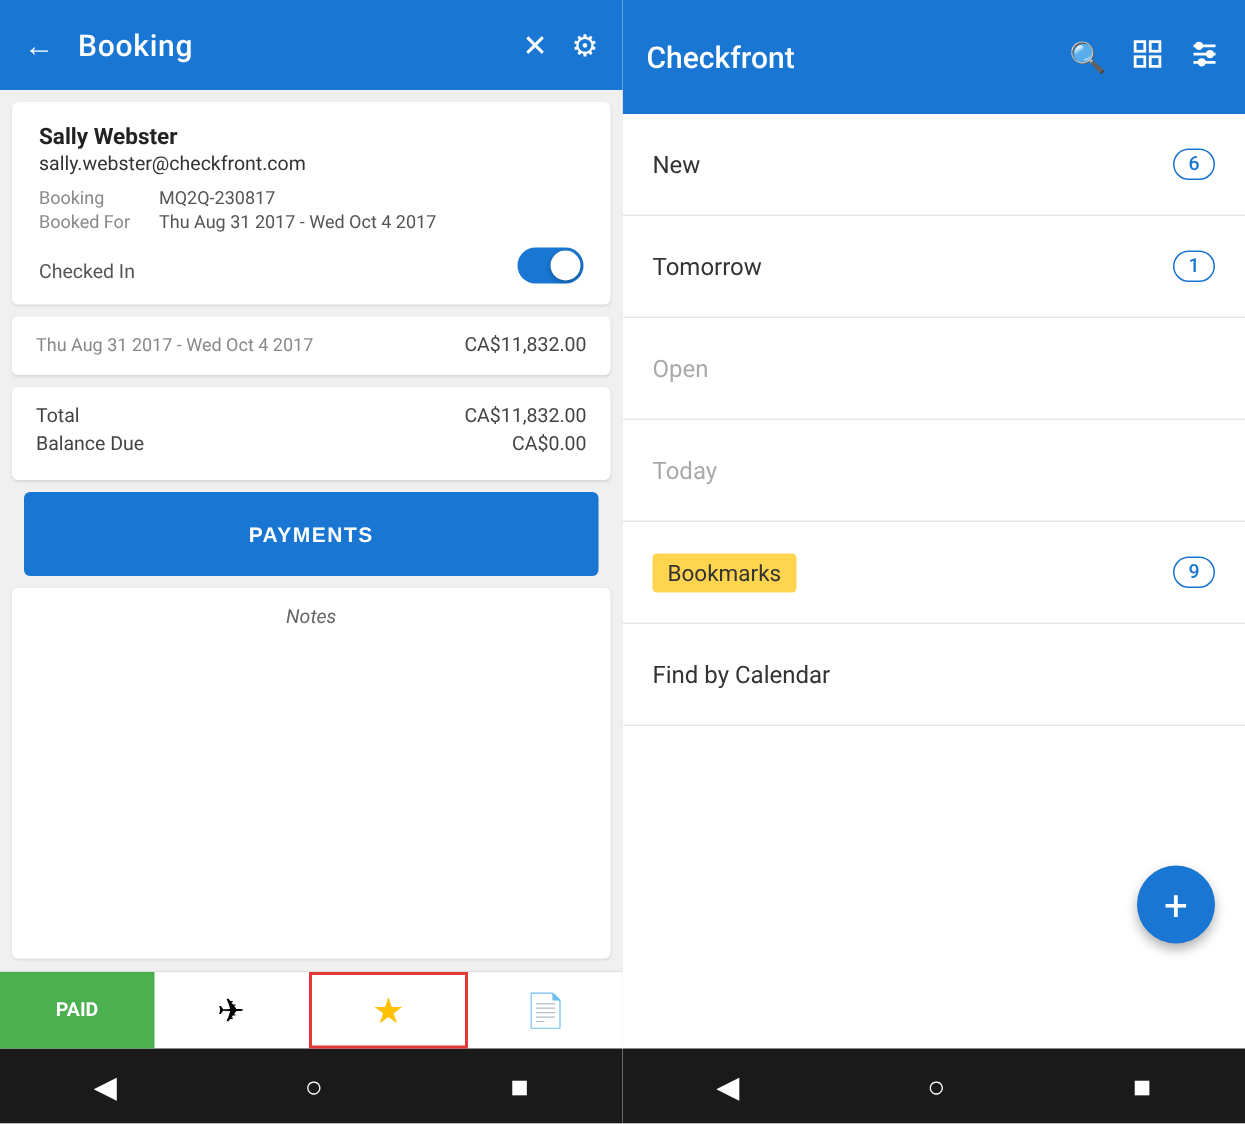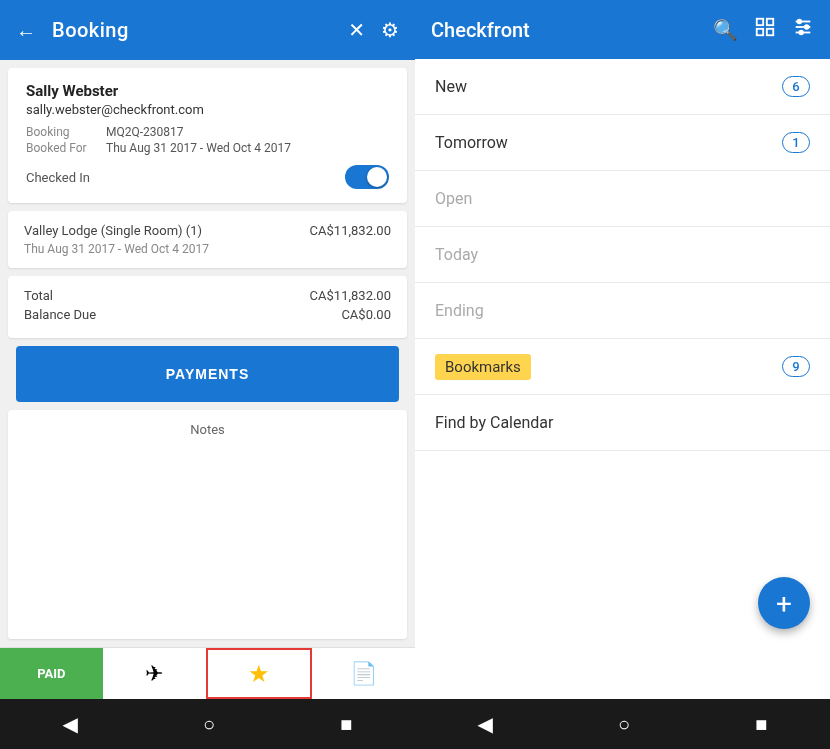--- a/index.html
+++ b/index.html
@@ -94,21 +94,21 @@
     }
 
     .card .booking-row .label {
       width: 80px;
       color: #888;
     }
 
     .card .toggle-row {
       display: flex;
       justify-content: space-between;
-      align-items: center;
+      align-items: flex-end;
       margin-top: 10px;
     }
 
     .card .toggle-label {
       font-size: 13px;
       color: #555;
     }
 
     .toggle {
       width: 44px;
@@ -177,20 +177,21 @@
       background: white;
       border-radius: 4px;
       padding: 12px 8px;
       box-shadow: 0 1px 2px rgba(0,0,0,0.1);
       text-align: center;
       font-size: 13px;
       color: #666;
       flex: 1;
       position: relative;
       overflow: hidden;
+      font-style: italic;
     }
 
     .notes-card::after {
       content: '';
       position: absolute;
       bottom: 0;
       left: 0;
       right: 0;
       height: 40px;
       background: linear-gradient(transparent, white);
@@ -266,21 +267,21 @@
     .right-panel {
       width: 415px;
       height: 749px;
       display: flex;
       flex-direction: column;
       background: white;
     }
 
     .right-header {
       background: #1976d2;
-      height: 59px;
+      height: 76px;
       display: flex;
       align-items: center;
       padding: 0 16px;
       color: white;
       flex-shrink: 0;
     }
 
     .right-header .header-title {
       flex: 1;
       font-size: 20px;
@@ -301,21 +302,21 @@
     .menu-list {
       flex: 1;
       overflow: hidden;
     }
 
     .menu-item {
       display: flex;
       align-items: center;
       justify-content: space-between;
       padding: 0 20px;
-      height: 56px;
+      height: 68px;
       border-bottom: 1px solid #e8e8e8;
       cursor: pointer;
     }
 
     .menu-item .menu-label {
       font-size: 16px;
       color: #333;
     }
 
     .menu-item .menu-label.dimmed {
@@ -415,21 +416,20 @@
         <span>Thu Aug 31 2017 - Wed Oct 4 2017</span>
       </div>
       <div class="toggle-row">
         <span class="toggle-label">Checked In</span>
         <div class="toggle"></div>
       </div>
     </div>
 
     <div class="item-card">
       <div>
-        <div class="item-name">Valley Lodge (Single Room) (1)</div>
         <div class="item-date">Thu Aug 31 2017 - Wed Oct 4 2017</div>
       </div>
       <div class="item-price">CA$11,832.00</div>
     </div>
 
     <div class="totals-card">
       <div class="totals-row">
         <span>Total</span>
         <span>CA$11,832.00</span>
       </div>
@@ -502,23 +502,20 @@
           <span class="menu-label">Tomorrow</span>
           <span class="badge">1</span>
         </div>
         <div class="menu-item">
           <span class="menu-label dimmed">Open</span>
         </div>
         <div class="menu-item">
           <span class="menu-label dimmed">Today</span>
         </div>
         <div class="menu-item">
-          <span class="menu-label dimmed">Ending</span>
-        </div>
-        <div class="menu-item">
           <span class="menu-label bookmarks-label">Bookmarks</span>
           <span class="badge">9</span>
         </div>
         <div class="menu-item">
           <span class="menu-label">Find by Calendar</span>
         </div>
       </div>
 
     <div class="fab">+</div>
   </div>

